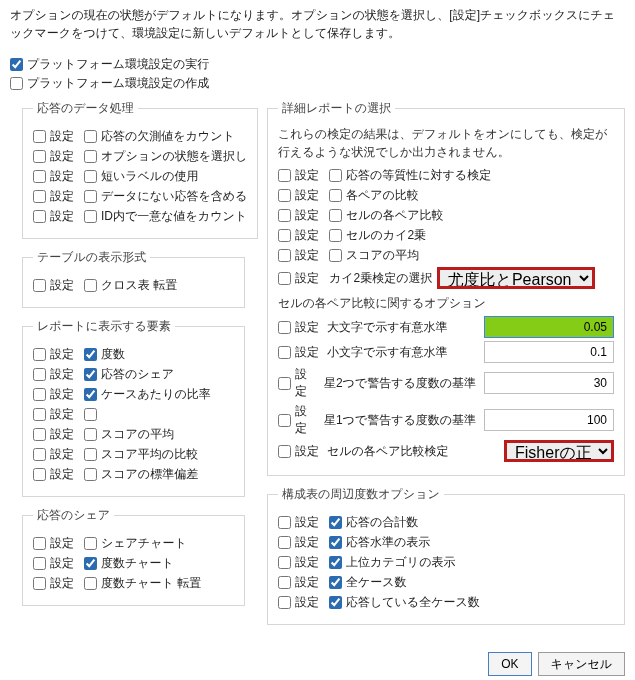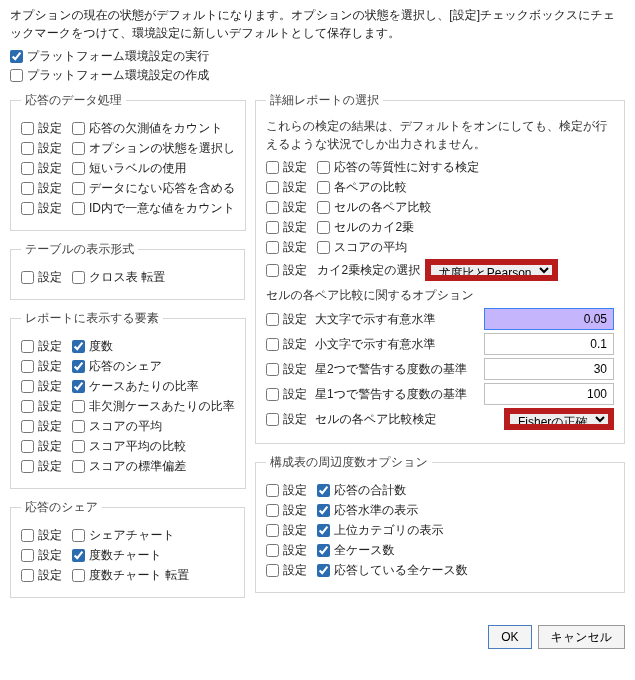--- a/index.html
+++ b/index.html
@@ -5,29 +5,29 @@
   * { box-sizing: border-box; }
   body {
     margin: 0;
     padding: 6px 10px 8px 10px;
     font-family: "Meiryo", "Yu Gothic", sans-serif;
     font-size: 12px;
     color: #222;
     background: #fff;
     width: 635px;
   }
-  .intro { line-height: 1.5; margin-bottom: 6px; }
+  .intro { line-height: 1.5; margin-bottom: 14px; }
   .top-checks { margin-bottom: 8px; }
   .top-checks .row { display:flex; align-items:center; gap:4px; margin:2px 0; }
   .cols { display:flex; gap:10px; }
   .col-left { width: 235px; }
   .col-right { flex:1; }
   fieldset {
     border: 1px solid #d6d6d6;
-    margin: 0 0 10px 0;
+    margin: 0 0 10px 12px;
     padding: 8px 10px 10px 10px;
     position: relative;
   }
   legend {
     padding: 0 4px;
     color: #444;
     font-size: 12px;
   }
   .optrow {
     display:flex;
@@ -39,23 +39,23 @@
   .optrow .sep { width:2px; }
   input[type=checkbox] {
     width: 13px; height: 13px;
     margin:0;
     accent-color: #2b6cb0;
   }
   .lbl { }
   .subhead { margin: 6px 0 4px 0; color:#333; }
   .desc { color:#333; line-height:1.5; margin-bottom:6px; }
   select {
-    font-size: 12px;
+    font-size: 16px;
     height: 22px;
-    border: 6px solid #b91c1c;
+    border: 3px solid #b91c1c;
     background:#eee;
     padding: 0 4px;
   }
   .valrow {
     display:flex;
     align-items:center;
     gap:4px;
     margin:3px 0;
   }
   .valrow .label-mid { flex: 0 0 auto; }
@@ -63,21 +63,21 @@
   .valinput {
     width: 130px;
     height: 22px;
     border:1px solid #bfbfbf;
     text-align: right;
     padding: 0 6px;
     font-size:12px;
   }
   .valinput.focus {
     border:1px solid #3b82f6;
-    background:#c4b5fd;
+    background:#84cc16;
     outline:none;
   }
   .btnbar {
     display:flex;
     justify-content:flex-end;
     gap:6px;
     margin-top:17px;
   }
   button {
     font-size:12px;
@@ -183,21 +183,20 @@
             <span>設定</span>
             <span class="sep"></span>
             <input type="checkbox" checked="" style="">
             <span>ケースあたりの比率</span>
           </div>
           <div class="optrow">
             <input type="checkbox" style="">
             <span>設定</span>
             <span class="sep"></span>
             <input type="checkbox" style="">
-            <span>非欠測ケースあたりの比率</span>
           </div>
           <div class="optrow">
             <input type="checkbox" style="">
             <span>設定</span>
             <span class="sep"></span>
             <input type="checkbox" style="">
             <span>スコアの平均</span>
           </div>
           <div class="optrow">
             <input type="checkbox" style="">

